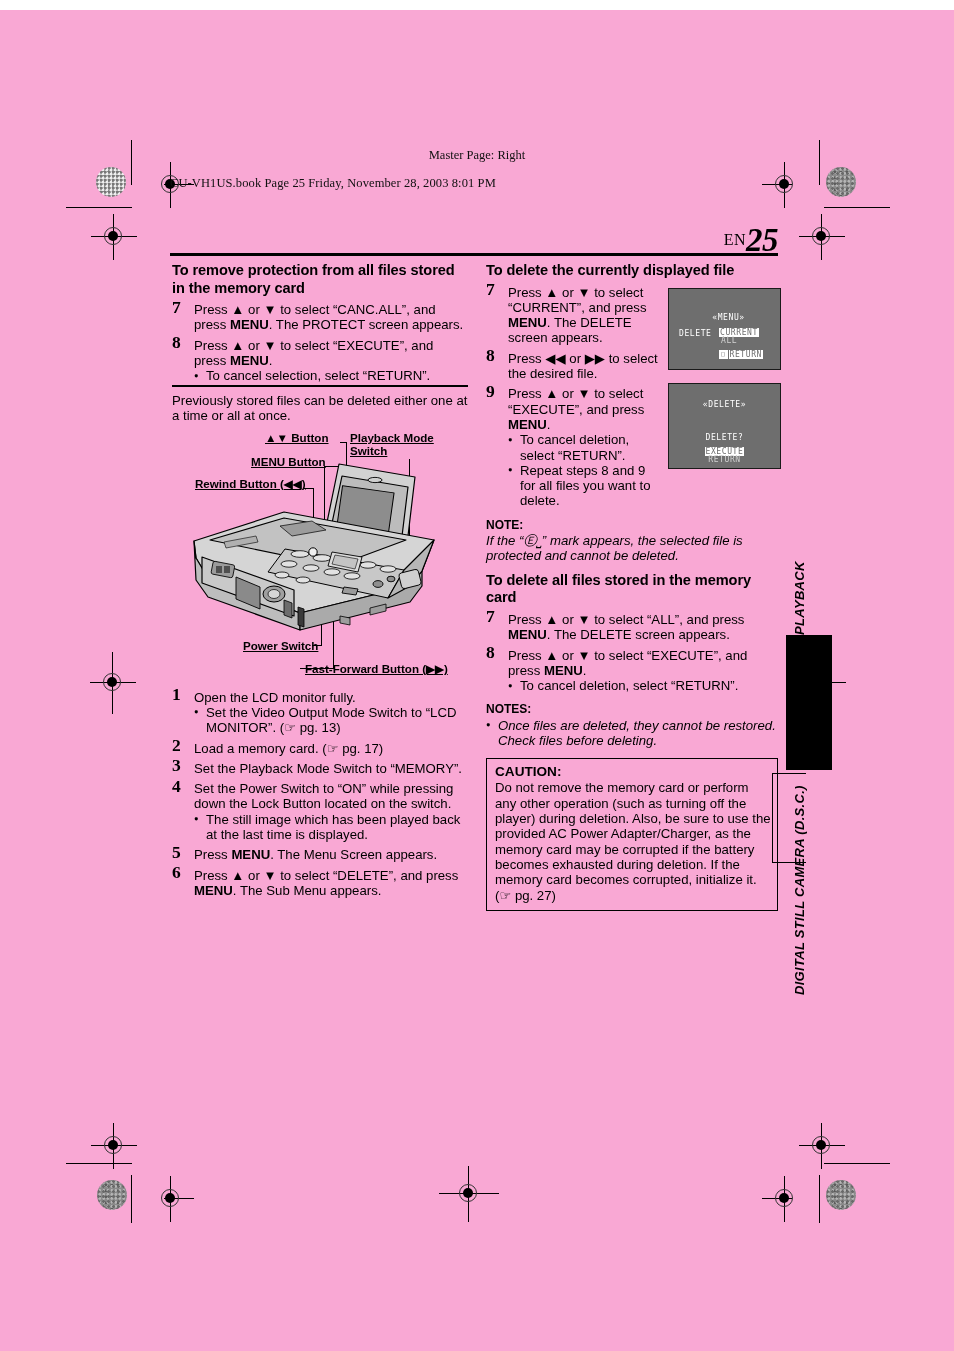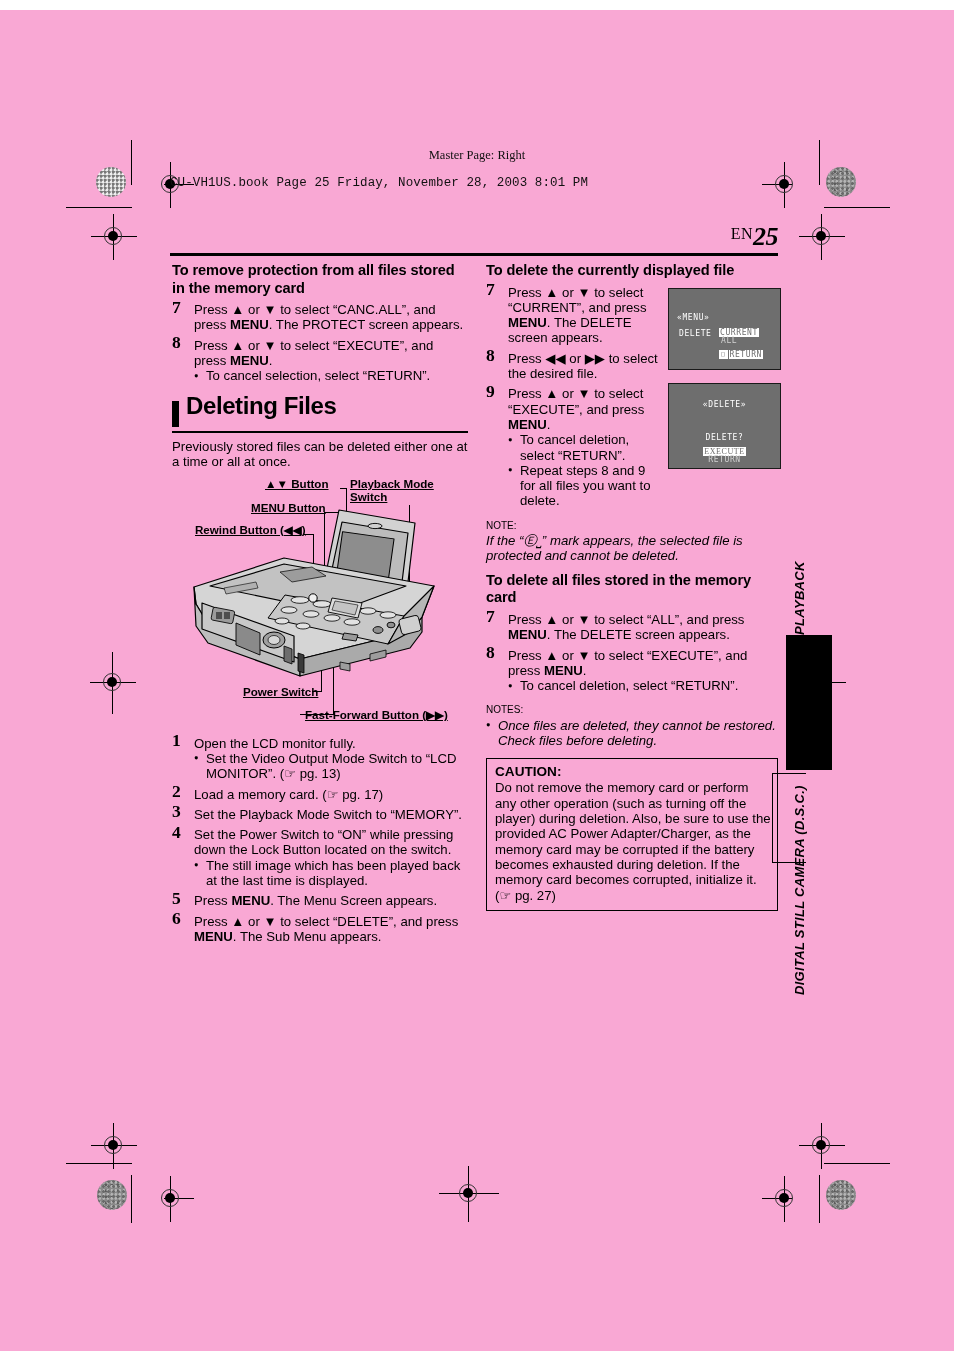--- a/index.html
+++ b/index.html
@@ -84,21 +84,21 @@
     left: 0; top: 138px;
     width: 954px;
     text-align: center;
     font-family: "Liberation Serif", serif;
     font-size: 12.5px;
     color: #111;
   }
   .bookline {
     position: absolute;
     left: 170px; top: 166px;
-    font-family: Liberation Mono, monospace;
+    font-family: Liberation Serif, serif;
     font-size: 12.5px;
     letter-spacing: 0.1px;
     color: #111;
     white-space: nowrap;
   }
 
   
   .pagenum {
     position: absolute;
     right: 176px;
@@ -109,21 +109,21 @@
   .pagenum .en {
     font-family: "Liberation Serif", serif;
     font-size: 16px;
     letter-spacing: 0.4px;
     vertical-align: 6px;
   }
   .pagenum .num {
     font-family: "Liberation Serif", serif;
     font-style: italic;
     font-weight: bold;
-    font-size: 26px;
+    font-size: 33px;
     letter-spacing: -0.5px;
   }
   .topbar {
     position: absolute;
     left: 170px; top: 243px;
     width: 608px; height: 2.6px;
     background: #000;
   }
 
   
@@ -252,22 +252,22 @@
     padding: 0 1px;
     margin-right: 1px;
     vertical-align: 1px;
   }
 
   #osdMenu { position: absolute; left: 182px; top: 26px; width: 113px; height: 82px; }
   #osdDelete { position: absolute; left: 182px; top: 121px; width: 113px; height: 86px; }
 
   
   .note-head {
-    font-weight: normal;
-    font-size: 10px;
+    font-weight: bold;
+    font-size: 12px;
     margin-top: 9px;
   }
   .note-body {
     font-style: italic;
     font-size: 13.2px;
     line-height: 15.3px;
   }
   .note-li {
     position: relative;
     padding-left: 12px;
@@ -426,24 +426,20 @@
       <span class="n">7</span>
       <span>Press ▲ or ▼ to select “CANC.ALL”, and press </span><b>MENU</b><span>. The PROTECT screen appears.</span>
     </div>
 
     <div class="step">
       <span class="n">8</span>
       <span>Press ▲ or ▼ to select “EXECUTE”, and press </span><b>MENU</b><span>.</span>
       <div class="sub">To cancel selection, select “RETURN”.</div>
     </div>
 
-    <div class="banner">
-      <div class="bar"></div>
-      <div class="title">Deleting Files</div>
-    </div>
     <div class="banner-rule"></div>
 
     <div class="intro">Previously stored files can be deleted either one at a time or all at once.</div>
 
     <div id="illus">
 
       <div class="callout" style="left:93px;top:1px;">▲▼ Button</div>
       <div class="callout right-al" style="left:178px;top:1px;width:118px;white-space:pre;"><span>Playback Mode
 Switch</span></div>
       <div class="callout" style="left:79px;top:25px;">MENU Button</div>
@@ -562,31 +558,31 @@
       <span class="n">6</span>
       <span>Press ▲ or ▼ to select “DELETE”, and press </span><b>MENU</b><span>. The Sub Menu appears.</span>
     </div>
   </div>
 
   <div class="col" id="colRight">
 
     <h2 class="sec-head tight">To delete the currently displayed file</h2>
 
     <div class="osd" id="osdMenu">
-      <div class="line" style="left:0;right:0;top:21px;padding-left:8px;">«MENU»</div>
+      <div class="line" style="left:0;right:0;top:21px;text-align:center;padding-left:8px;">«MENU»</div>
       <div class="line" style="left:10px;top:37px;">DELETE</div>
       <div class="line" style="left:50px;top:36px;"><span class="hi">CURRENT</span></div>
       <div class="line dim" style="left:52px;top:44px;">ALL</div>
       <div class="line" style="left:50px;top:58px;"><span class="retbox">□</span><span class="hi">RETURN</span></div>
     </div>
 
     <div class="osd" id="osdDelete">
       <div class="line" style="left:0;right:0;top:13px;text-align:center;">«DELETE»</div>
       <div class="line" style="left:0;right:0;top:46px;text-align:center;">DELETE?</div>
-      <div class="line" style="left:0;right:0;top:60px;text-align:center;font-family:Liberation Serif, serif;"><span class="hi">EXECUTE</span></div>
+      <div class="line" style="left:0;right:0;top:60px;text-align:center;"><span class="hi">EXECUTE</span></div>
       <div class="line dim" style="left:0;right:0;top:68px;text-align:center;">RETURN</div>
     </div>
 
     <div style="width:178px;">
       <div class="step">
         <span class="n">7</span>
         <span>Press ▲ or ▼ to select “CURRENT”, and press </span><b>MENU</b><span>. The DELETE screen appears.</span>
       </div>
       <div class="step">
         <span class="n">8</span>

